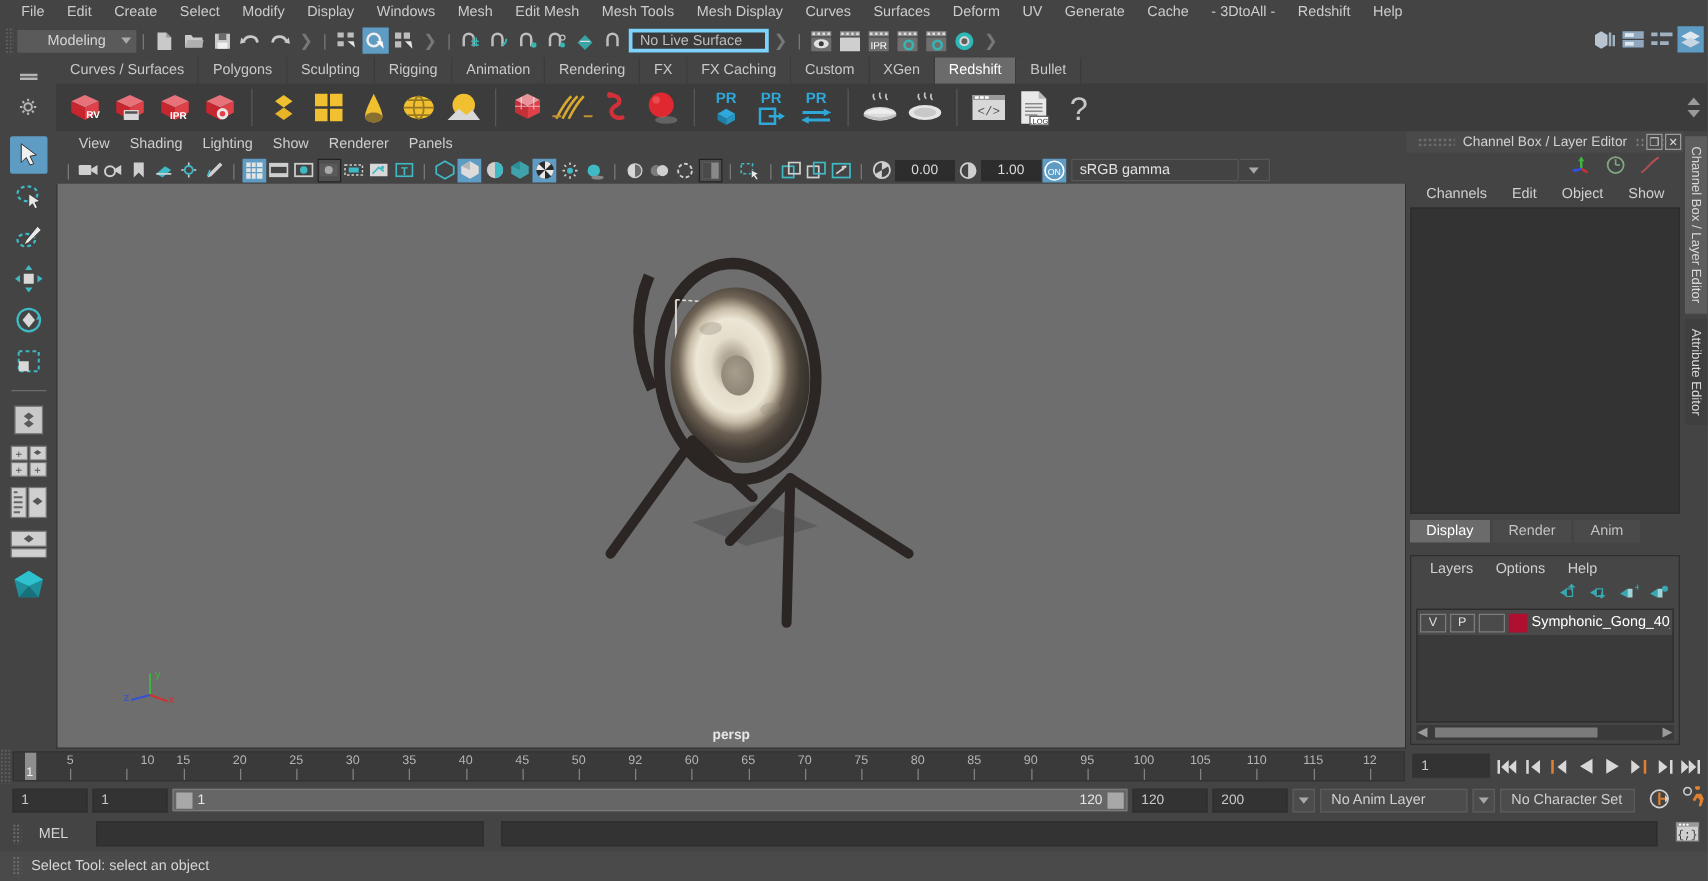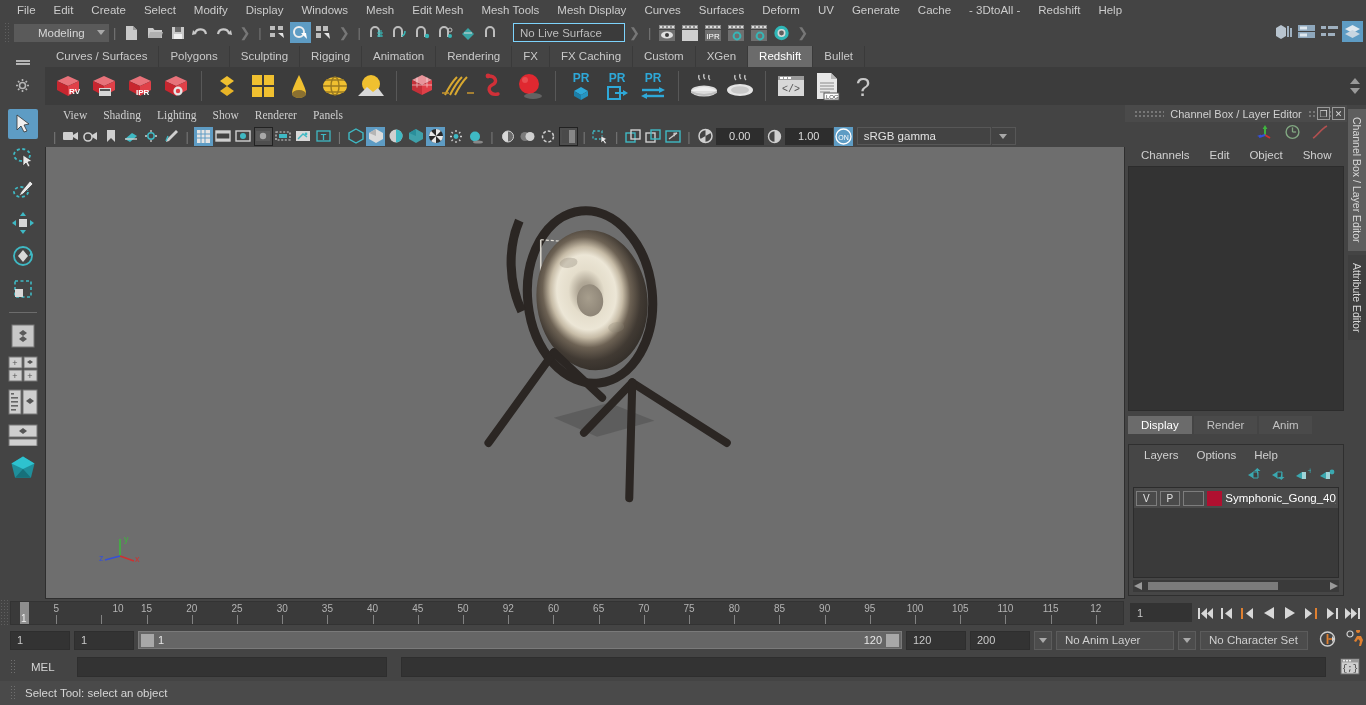--- a/index.html
+++ b/index.html
@@ -16,21 +16,21 @@
   .menubar .mi { padding:0 9px; line-height:20px; color:#cccccc; font-size:11.5px; white-space:nowrap; cursor:default;}
 
   
   .statusline { height:25px; background:#444444; display:flex; align-items:center; flex:0 0 25px; padding-left:4px; position:relative;}
   .gripdots { width:7px; height:22px; background-image:radial-gradient(#6a6a6a 1px, transparent 1px); background-size:3px 3px; opacity:.7; margin-right:3px;}
   .mode-combo { width:95px; height:18px; background:#5a5a5a; border:1px solid #5a5a5a; display:flex; align-items:center; justify-content:space-between; padding:0 3px 0 23px; font-size:11.5px; color:#d6d6d6;}
   .caret { width:0;height:0;border-left:4px solid transparent;border-right:4px solid transparent;border-top:5px solid #a9a9a9;}
   .sep-bar { color:#777; padding:0 4px; font-size:13px; }
   .tbtn { width:21px;height:21px;display:inline-flex;align-items:center;justify-content:center;margin:0 1px;}
   .tbtn.on { background:#5e9cc4; }
-  .live-surface { height:19px; min-width:112px; background:#3b3b3b; border:1px solid #7dd3fc; color:#bdbdbd; font-size:11.5px; display:flex;align-items:center;padding:0 6px; margin-left:10px;}
+  .live-surface { height:19px; min-width:112px; background:#3b3b3b; border:3px solid #7dd3fc; color:#bdbdbd; font-size:11.5px; display:flex;align-items:center;padding:0 6px; margin-left:0;}
   .sl-right { position:absolute; right:2px; top:1px; display:flex; }
 
   
   .shelfwrap { display:flex; flex:0 0 60px; background:#3a3a3a;}
   .shelf-left { width:45px; background:#444; display:flex; flex-direction:column; align-items:center; justify-content:space-around; padding:4px 0;}
   .shelf-main { flex:1; display:flex; flex-direction:column; }
   .shelf-tabs { height:22px; display:flex; align-items:flex-end; background:#444444; }
   .shtab { padding:0 11px; height:21px; line-height:21px; font-size:11.5px; color:#c9c9c9; border-right:1px solid #3a3a3a; background:#444;}
   .shtab.active { background:#6b6b6b; color:#ffffff; }
   .shelf-icons { flex:1; background:#3c3c3c; display:flex; align-items:center; padding-left:6px; gap:2px; }
@@ -42,21 +42,21 @@
 
   
   .toolbox { width:45px; background:#444; display:flex; flex-direction:column; align-items:center; padding-top:4px; gap:3px;}
   .tool { width:30px;height:30px;display:flex;align-items:center;justify-content:center;border-radius:2px;}
   .tool.sel { background:#5e9cc4; }
   .tool-div { width:28px;height:1px;background:#6c6c6c;margin:5px 0;}
 
   
   .vpcol { flex:1; display:flex; flex-direction:column; min-width:0; background:#444;}
   .vp-menubar { height:20px; background:#444; display:flex; align-items:center; padding-left:10px; }
-  .vp-menubar .vmi { padding:0 8px; font-size:11.5px; color:#cfcfcf; line-height:20px;font-family:Liberation Serif, serif;}
+  .vp-menubar .vmi { padding:0 8px; font-size:11.5px; color:#cfcfcf; line-height:20px;}
   .vp-toolbar { height:22px; background:#444; display:flex; align-items:center; padding-left:4px; gap:1px;}
   .vtb { width:19px;height:19px;display:flex;align-items:center;justify-content:center;}
   .vtb.on { background:#5e9cc4;}
   .vtb.framed { border:1px solid #222; background:#4e4e4e;}
   .numfield { width:48px;height:17px;background:#2d2d2d;border:1px solid #2d2d2d;color:#dcdcdc;font-size:11px;display:flex;align-items:center;justify-content:center;}
   .gammafield { width:134px;height:18px;background:#434343;border:1px solid #575757;color:#e2e2e2;font-size:11.5px;display:flex;align-items:center;padding-left:6px;margin-left:3px;}
   .gammacaret { width:24px;height:18px;background:#434343;border:1px solid #575757;border-left:none;display:flex;align-items:center;justify-content:center;}
   .viewport { flex:1; background:#6e6e6e; position:relative; overflow:hidden; border:1px solid #2e2e2e; border-top:none;}
   .persp-label{ position:absolute; bottom:4px; left:0; right:0; text-align:center; color:#e8e8e8; font-size:11px; font-weight:bold;}
   .axis-gizmo { position:absolute; left:52px; bottom:22px; width:46px;height:46px;}
@@ -929,20 +929,21 @@
         <div class="axis-gizmo">
           <svg width="46" height="46" viewBox="0 0 46 46">
             <line x1="22" y1="26" x2="22" y2="9" stroke="#3fb43f" stroke-width="1.6"></line>
             <text x="26" y="12" font-size="9" fill="#3fb43f" font-family="Liberation Sans">y</text>
             <line x1="22" y1="26" x2="36" y2="31" stroke="#d03030" stroke-width="1.6"></line>
             <text x="37" y="32" font-size="9" fill="#d03030" font-family="Liberation Sans">x</text>
             <line x1="22" y1="26" x2="7" y2="30" stroke="#3550d8" stroke-width="1.6"></line>
             <text x="1" y="31" font-size="9" fill="#3550d8" font-family="Liberation Sans">z</text>
           </svg>
         </div>
+        <div class="persp-label">persp</div>
       </div>
     </div>
 
     <div class="rightdock">
       <div class="rd-main">
         <div class="rd-title">
           <span class="dots"></span>
           <span style="padding:0 6px">Channel Box / Layer Editor</span>
           <span class="dots"></span>
           <div class="rd-winbtns">

